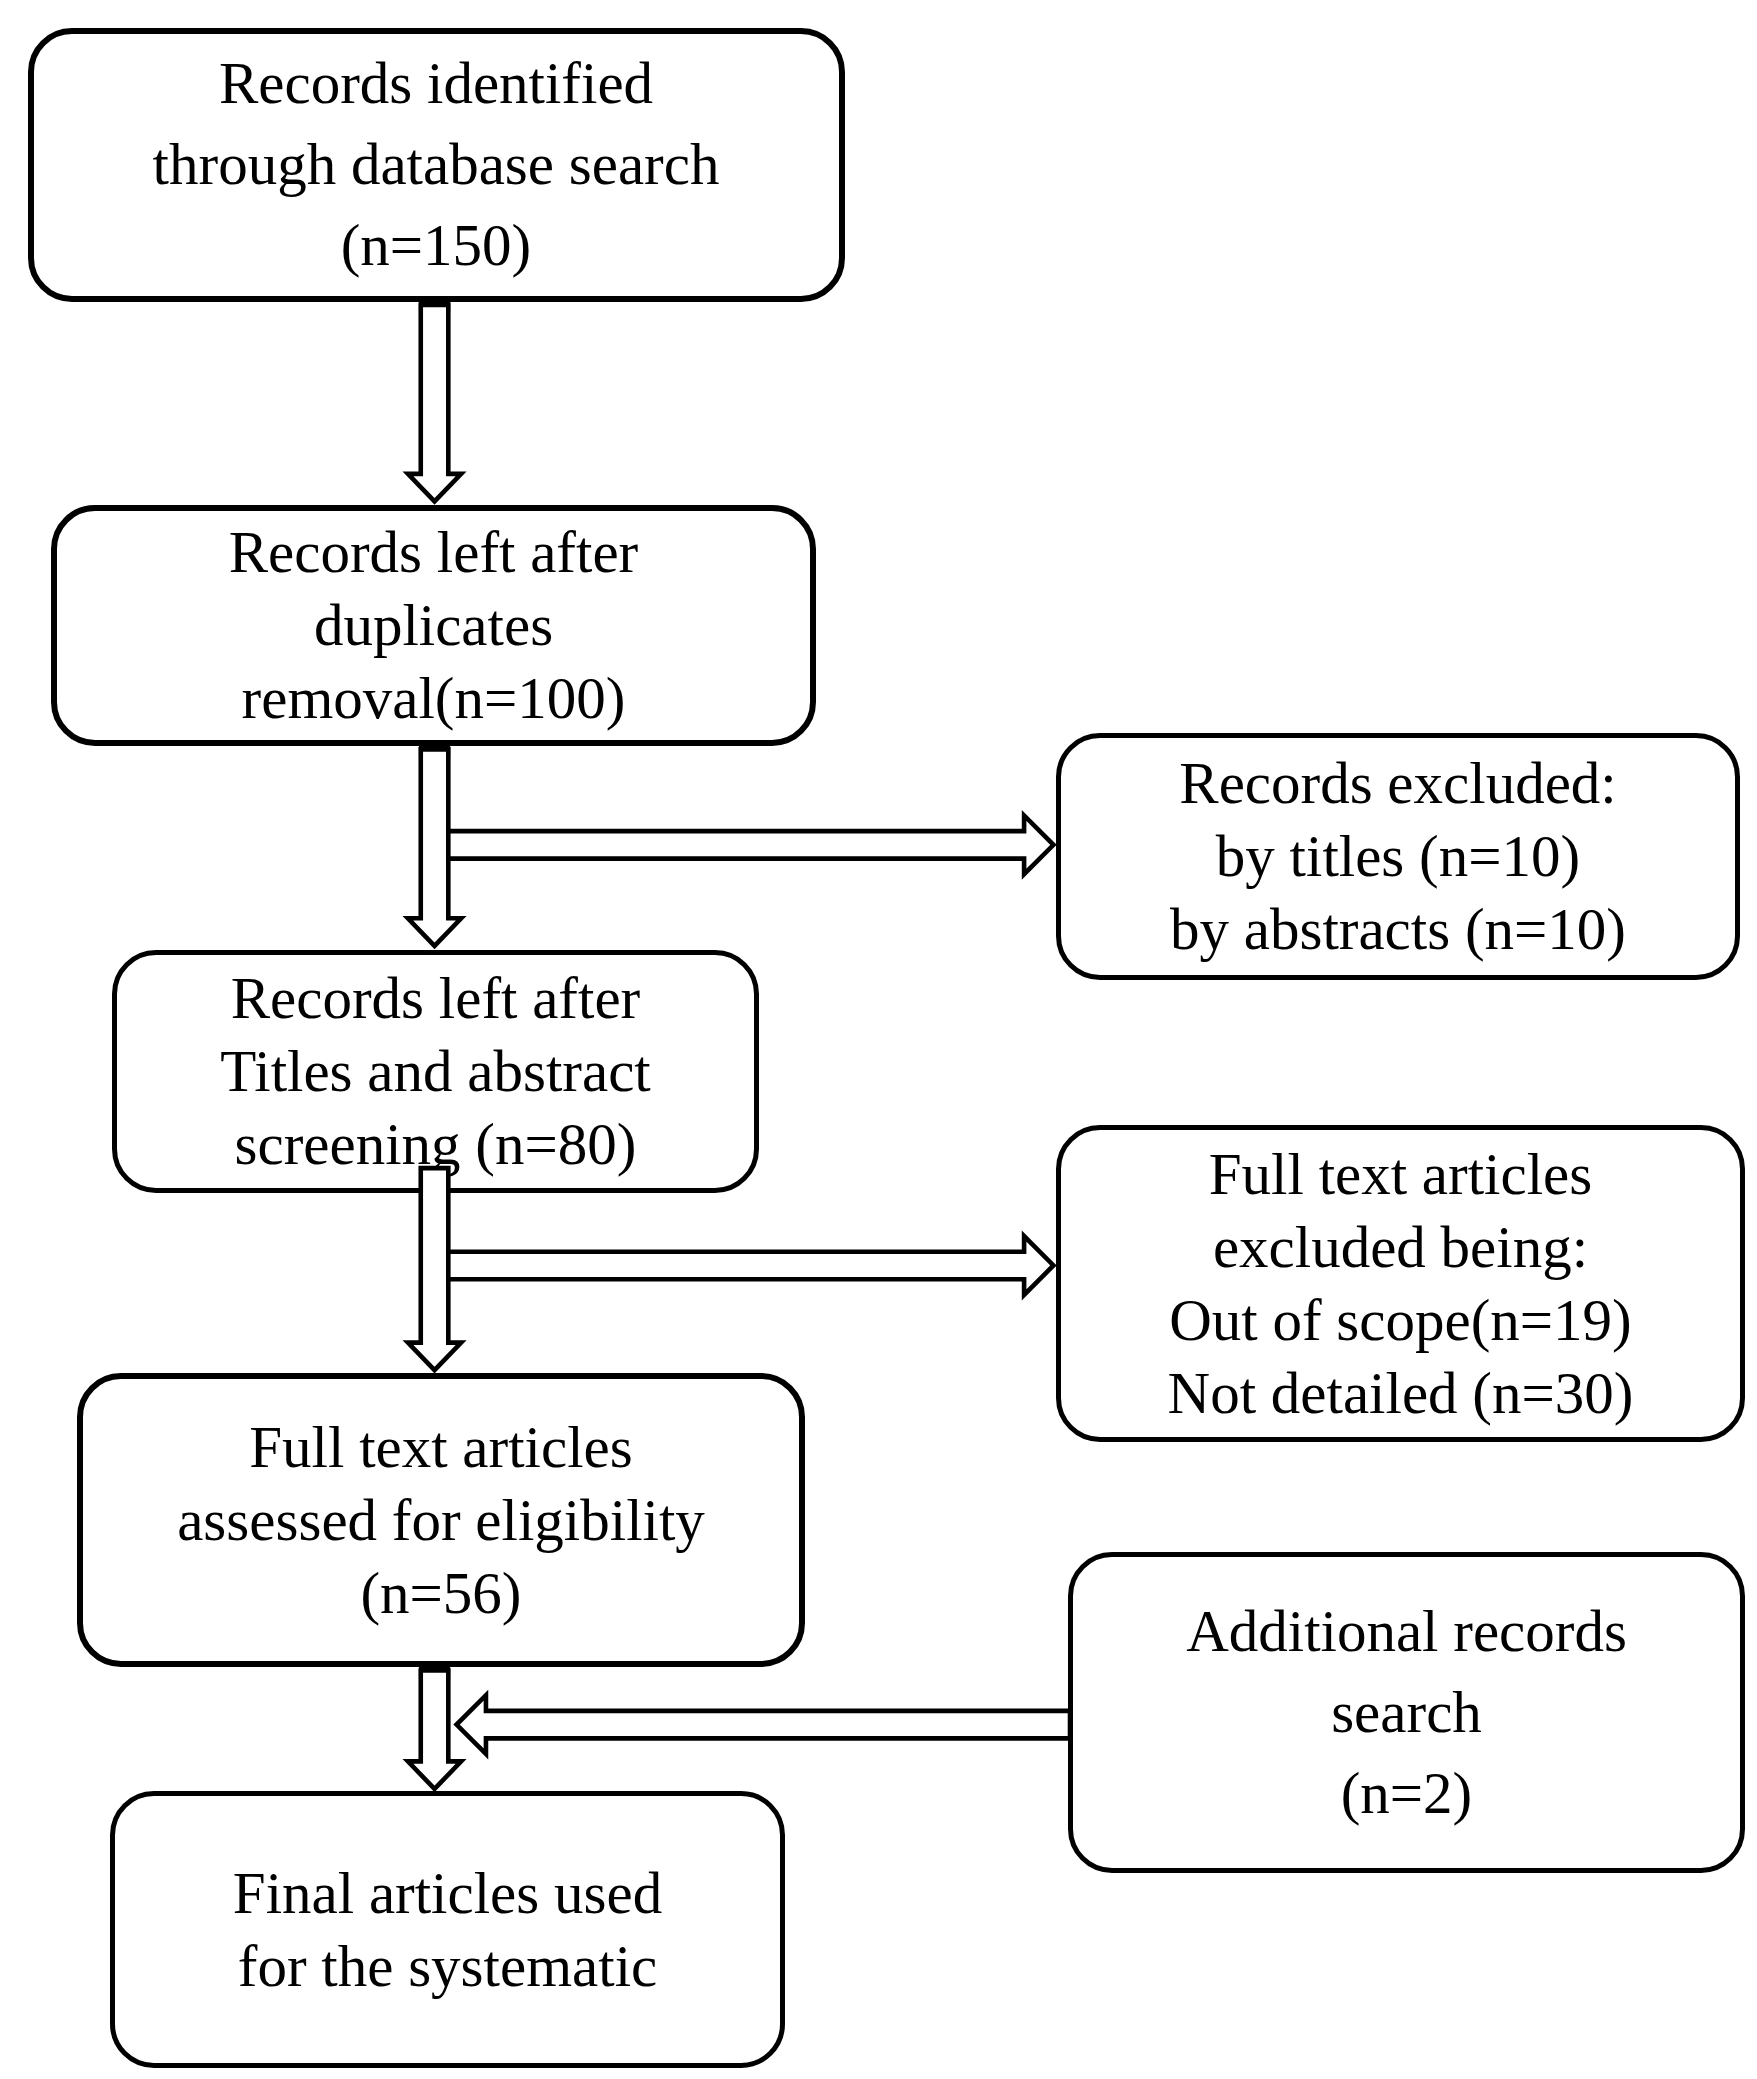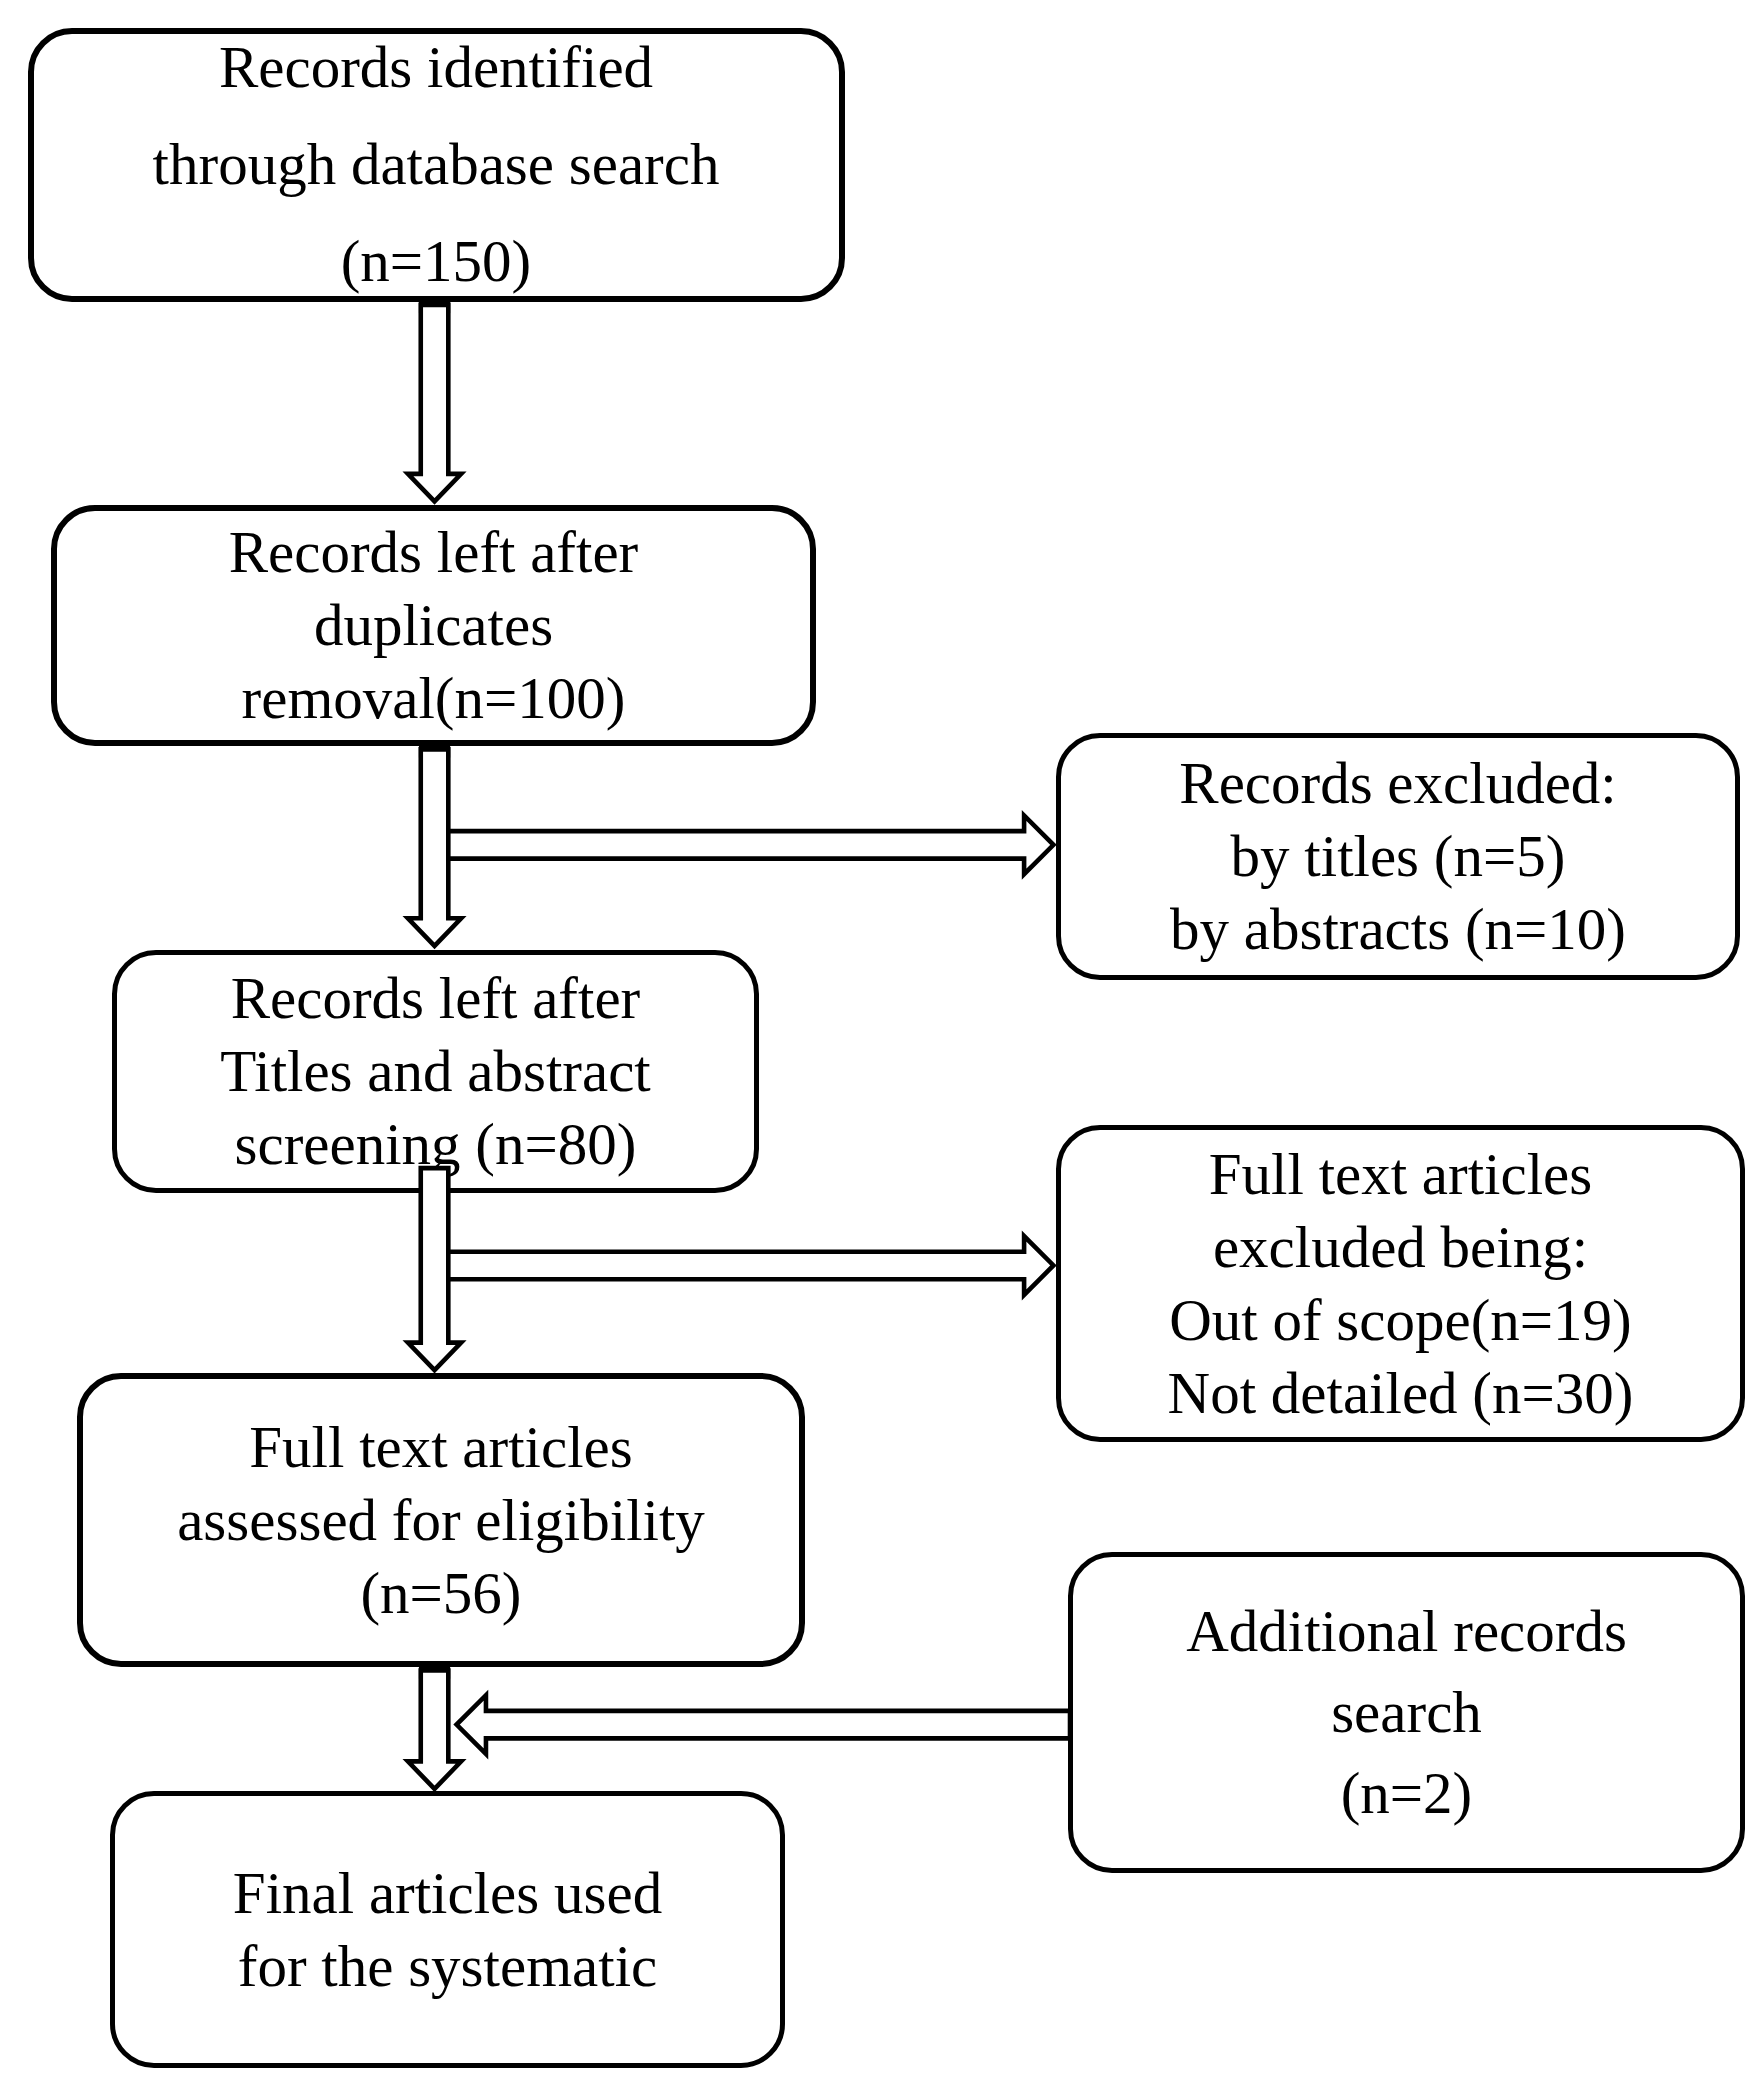--- a/index.html
+++ b/index.html
@@ -20,21 +20,21 @@
     display:flex;
     flex-direction:column;
     justify-content:center;
     align-items:center;
     text-align:center;
     font-size:59px;
     line-height:73px;
     z-index:1;
   }
   .box.bw7{border-width:6.4px;}
-  .box.lh88{line-height:81px;gap:16px;}
+  .box.lh88{line-height:81px;}
   .box .ln{display:block;white-space:nowrap;}
   svg.arrows{
     position:absolute;left:0;top:0;z-index:2;
     pointer-events:none;
   }
   svg.arrows path{fill:#ffffff;stroke:#000000;stroke-width:5;stroke-linejoin:miter;}
   svg.arrows rect{fill:#000000;stroke:none;}
 </style>
 </head>
 <body>
@@ -65,21 +65,21 @@
     <span class="ln">(n=56)</span>
   </div>
 
   <div class="box" style="left:110px;top:1791px;width:675px;height:277px;text-align:right;">
     <span class="ln">Final articles used</span>
     <span class="ln">for the systematic</span>
   </div>
 
   <div class="box" style="left:1056px;top:733px;width:684px;height:247px;">
     <span class="ln">Records excluded:</span>
-    <span class="ln">by titles (n=5)</span>
+    <span class="ln">by titles (n=10)</span>
     <span class="ln">by abstracts (n=10)</span>
   </div>
 
   <div class="box" style="left:1056px;top:1125px;width:689px;height:317px;">
     <span class="ln">Full text articles</span>
     <span class="ln">excluded being:</span>
     <span class="ln">Out of scope(n=19)</span>
     <span class="ln">Not detailed (n=30)</span>
   </div>
 

